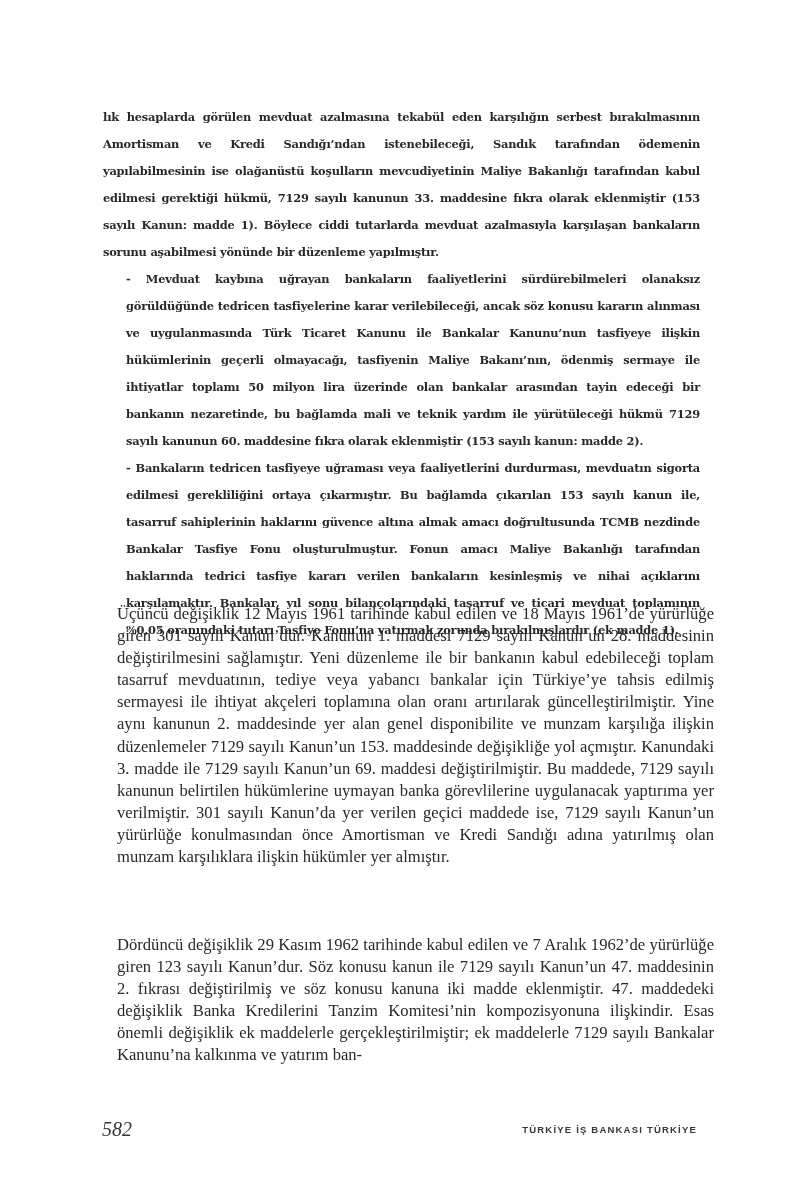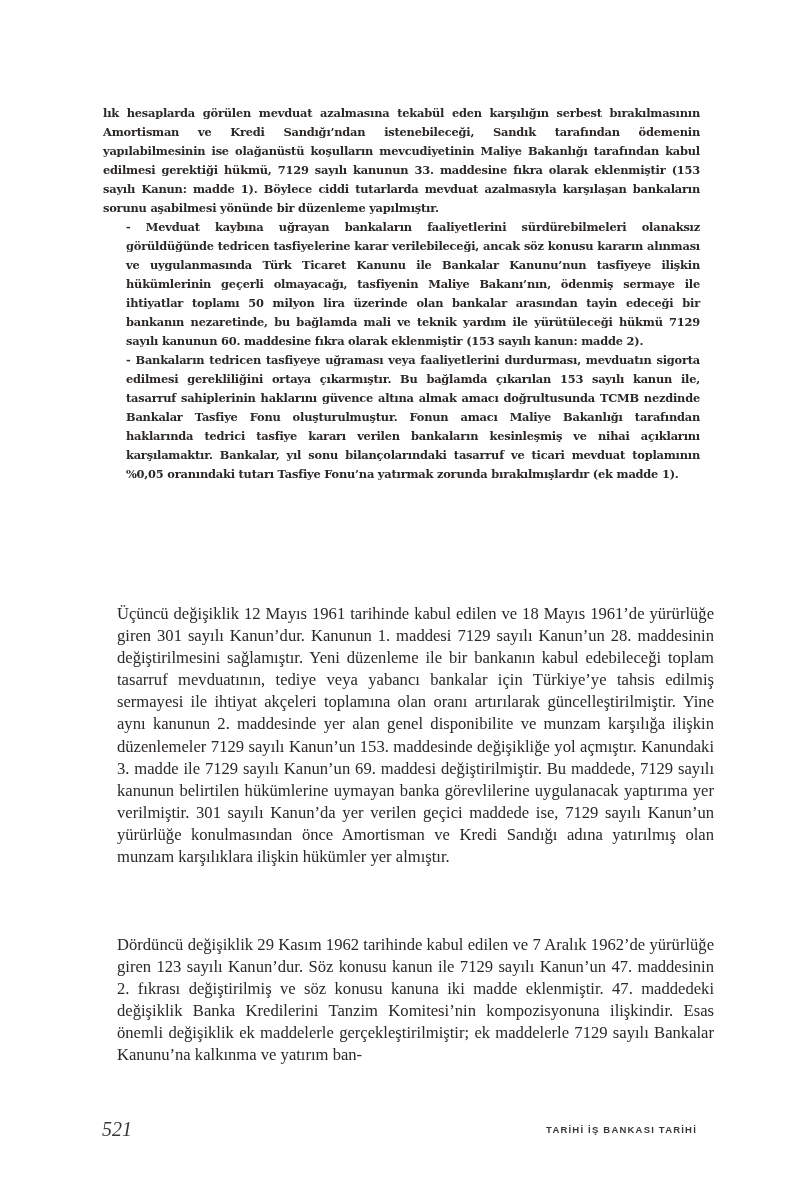--- a/index.html
+++ b/index.html
@@ -1,21 +1,21 @@
 <!DOCTYPE html>
 <html><head>
   <meta charset="utf-8">
   <style>
     html, body { margin: 0; padding: 0; background: #ffffff; }
     body { width: 799px; height: 1200px; position: relative; overflow: hidden; }
     .page { position: absolute; left: 0; top: 0; width: 799px; height: 1200px; background: #fff; color: #2a2725; }
     .quote {
       position: absolute; left: 103px; top: 104px; width: 597px;
       font-family: "DejaVu Serif", serif; font-weight: bold; font-size: 11.4px;
-      line-height: 19px; text-align: justify; color: #2b2826;
+      line-height: 27px; text-align: justify; color: #2b2826;
       letter-spacing: -0.2px;
     }
     .quote p { margin: 0; }
     .quote p.item { margin-left: 23px; }
     .body {
       position: absolute; left: 117px; width: 597px;
       font-family: Liberation Serif, serif; font-size: 16.6px;
       line-height: 22.1px; text-align: justify; color: #2b2826;
     }
     .body p { margin: 0; }
@@ -43,16 +43,16 @@
   </div>
 
   <div class="body" id="para1">
     <p>Üçüncü değişiklik 12 Mayıs 1961 tarihinde kabul edilen ve 18 Mayıs 1961’de yürürlüğe giren 301 sayılı Kanun’dur. Kanunun 1. maddesi 7129 sayılı Kanun’un 28. maddesinin değiştirilmesini sağlamıştır. Yeni düzenleme ile bir bankanın kabul edebileceği toplam tasarruf mevduatının, tediye veya yabancı bankalar için Türkiye’ye tahsis edilmiş sermayesi ile ihtiyat akçeleri toplamına olan oranı artırılarak güncelleştirilmiştir. Yine aynı kanunun 2. maddesinde yer alan genel disponibilite ve munzam karşılığa ilişkin düzenlemeler  7129 sayılı Kanun’un 153. maddesinde değişikliğe yol açmıştır. Kanundaki 3. madde ile 7129 sayılı Kanun’un 69. maddesi değiştirilmiştir. Bu maddede, 7129 sayılı kanunun belirtilen hükümlerine uymayan banka görevlilerine uygulanacak yaptırıma yer verilmiştir. 301 sayılı Kanun’da yer verilen geçici maddede ise, 7129 sayılı Kanun’un yürürlüğe konulmasından önce Amortisman ve Kredi Sandığı adına yatırılmış olan munzam karşılıklara ilişkin hükümler yer almıştır.</p>
   </div>
 
   <div class="body" id="para2">
     <p>Dördüncü değişiklik 29 Kasım 1962 tarihinde kabul edilen ve 7 Aralık 1962’de yürürlüğe giren 123 sayılı Kanun’dur. Söz konusu kanun ile 7129 sayılı Kanun’un 47. maddesinin 2. fıkrası değiştirilmiş ve  söz konusu kanuna iki madde eklenmiştir. 47. maddedeki değişiklik Banka Kredilerini Tanzim Komitesi’nin kompozisyonuna ilişkindir. Esas önemli değişiklik ek maddelerle gerçekleştirilmiştir; ek maddelerle  7129 sayılı Bankalar Kanunu’na kalkınma ve yatırım ban-</p>
   </div>
 
-  <div class="folio">521</div>
-  <div class="running-head">TARİHİ İŞ BANKASI TARİHİ</div>
+  <div class="folio">582</div>
+  <div class="running-head">TÜRKİYE İŞ BANKASI TÜRKİYE</div>
 
 </div>
 
 </body></html>

